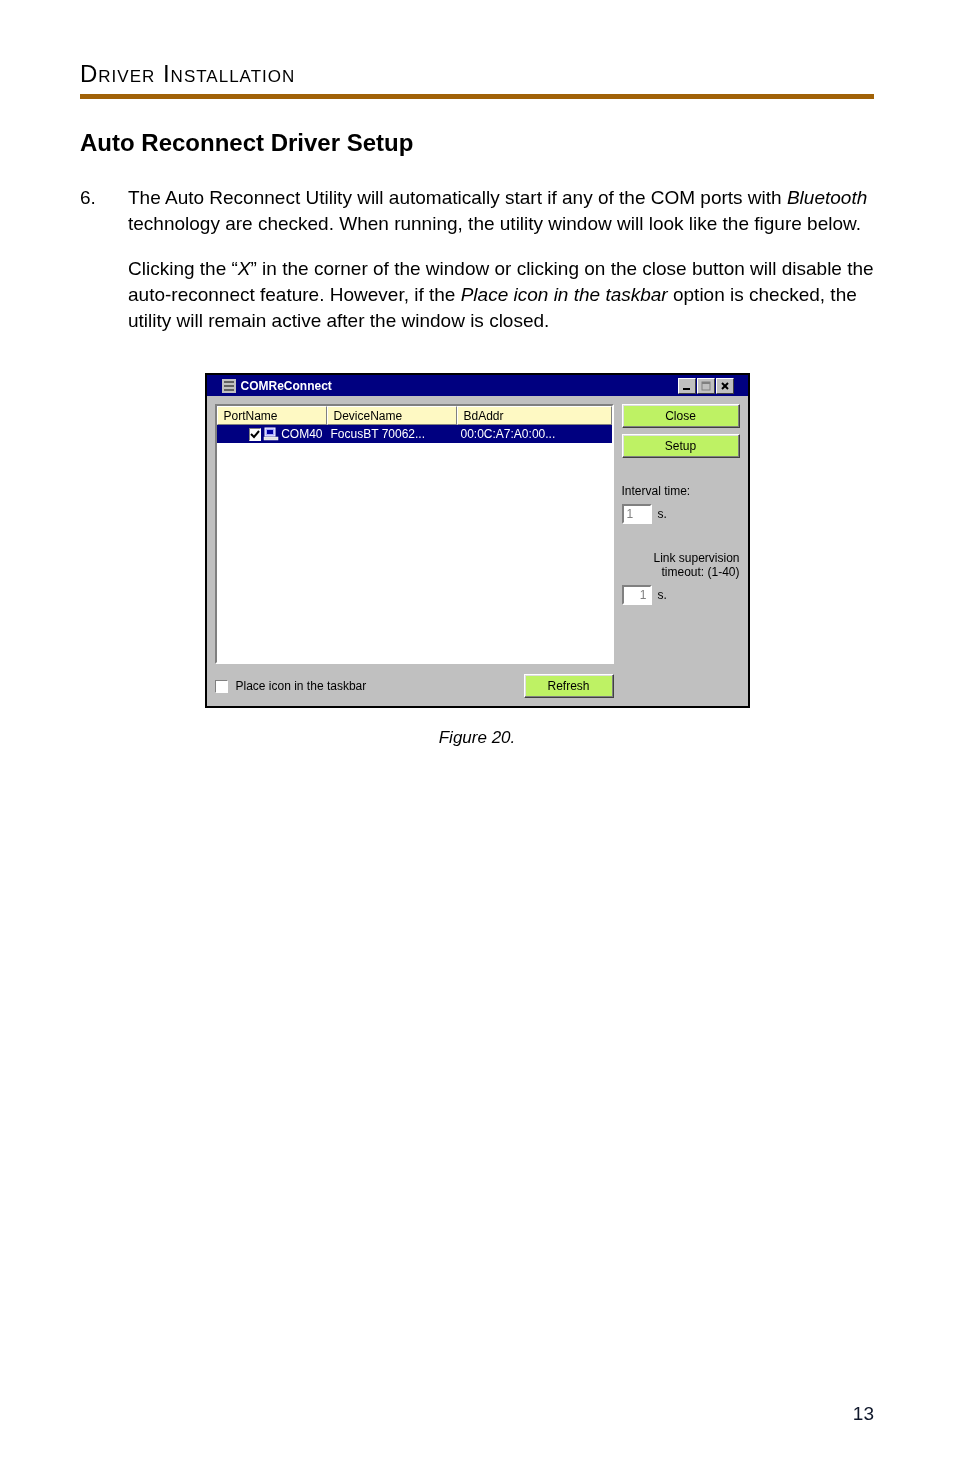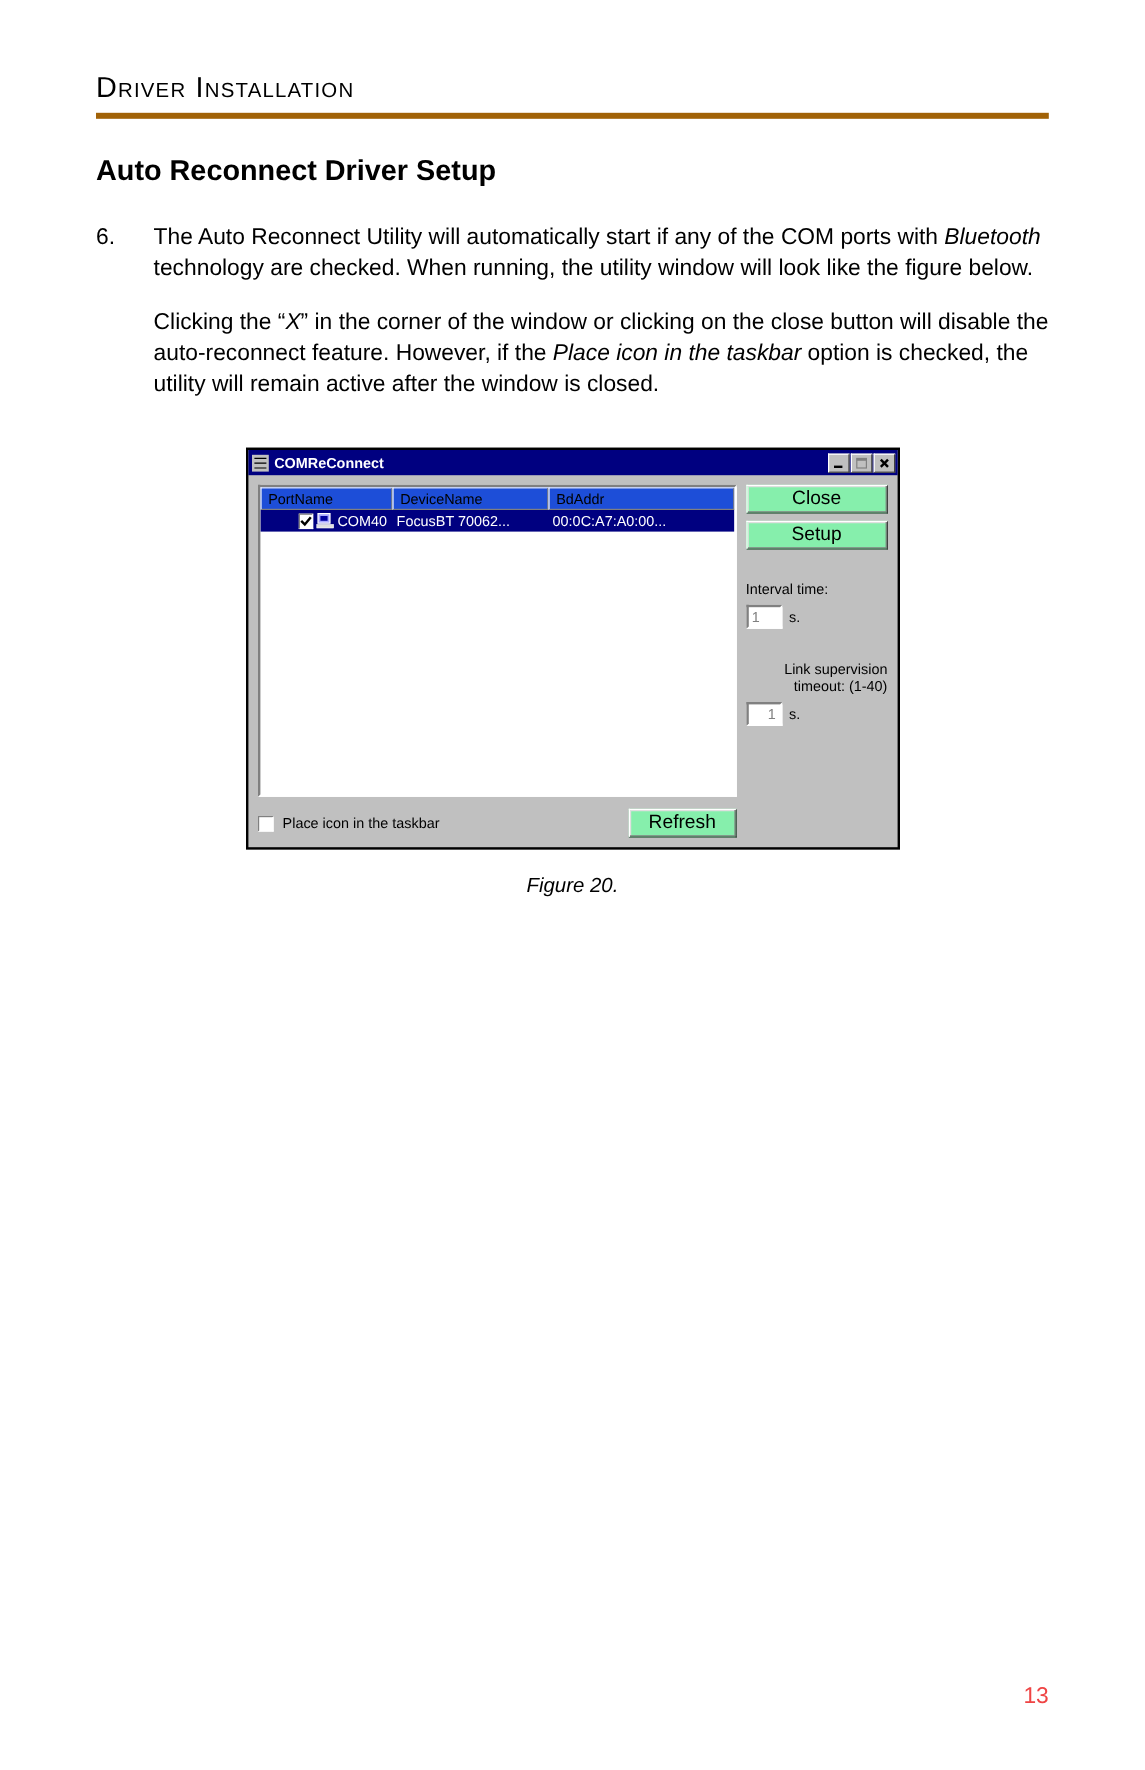--- a/index.html
+++ b/index.html
@@ -64,21 +64,21 @@
       font-family: "MS Sans Serif", Tahoma, sans-serif;
       font-size: 12px;
     }
     .titlebar {
       display: flex;
       align-items: center;
       height: 21px;
       background: linear-gradient(to right, #000080, #1084d0);
       background: #000080;
       color: #fff;
-      padding: 0 2px;
+      padding: 0 14px;
     }
     .titlebar-icon {
       width: 16px;
       height: 16px;
       margin-right: 4px;
       flex-shrink: 0;
     }
     .titlebar-text {
       font-weight: bold;
       flex: 1;
@@ -122,21 +122,21 @@
       background: #fff;
       border-top: 2px solid #808080;
       border-left: 2px solid #808080;
       border-bottom: 2px solid #fff;
       border-right: 2px solid #fff;
       height: 260px;
       overflow: hidden;
     }
     .listview-header {
       display: flex;
-      background: #1d4ed8;
+      background: #fef9c3;
       height: 19px;
     }
     .col-header {
       border-top: 1px solid #fff;
       border-left: 1px solid #fff;
       border-bottom: 1px solid #808080;
       border-right: 1px solid #808080;
       padding: 2px 6px;
       font-size: 12px;
       color: #000;
@@ -205,29 +205,29 @@
       border-left: 1px solid #808080;
       border-bottom: 1px solid #fff;
       border-right: 1px solid #fff;
       display: inline-block;
     }
     .checkbox-label {
       font-size: 12px;
       color: #000;
     }
     .win-button {
-      background: #86efac;
+      background: #bef264;
       border-top: 1px solid #fff;
       border-left: 1px solid #fff;
       border-bottom: 1px solid #404040;
       border-right: 1px solid #404040;
       box-shadow: inset -1px -1px 0 #808080, inset 1px 1px 0 #dfdfdf;
       width: 90px;
       height: 24px;
-      font-size: 16px;
+      font-size: 12px;
       color: #000;
       display: flex;
       align-items: center;
       justify-content: center;
       cursor: pointer;
       text-align: center;
     }
     .right-panel {
       width: 118px;
       display: flex;
@@ -261,21 +261,21 @@
       text-align: center;
       font-style: italic;
       font-size: 17px;
       margin-top: 18px;
     }
     .page-number {
       position: absolute;
       bottom: 50px;
       right: 80px;
       font-size: 19px;
-      color: #ef4444;
+      color: #0f172a;
     }
     .refresh-wrap {
       margin-left: auto;
     }
   </style>
 </head>
 <body>
 
 <div class="section-heading">Driver Installation</div>
 

